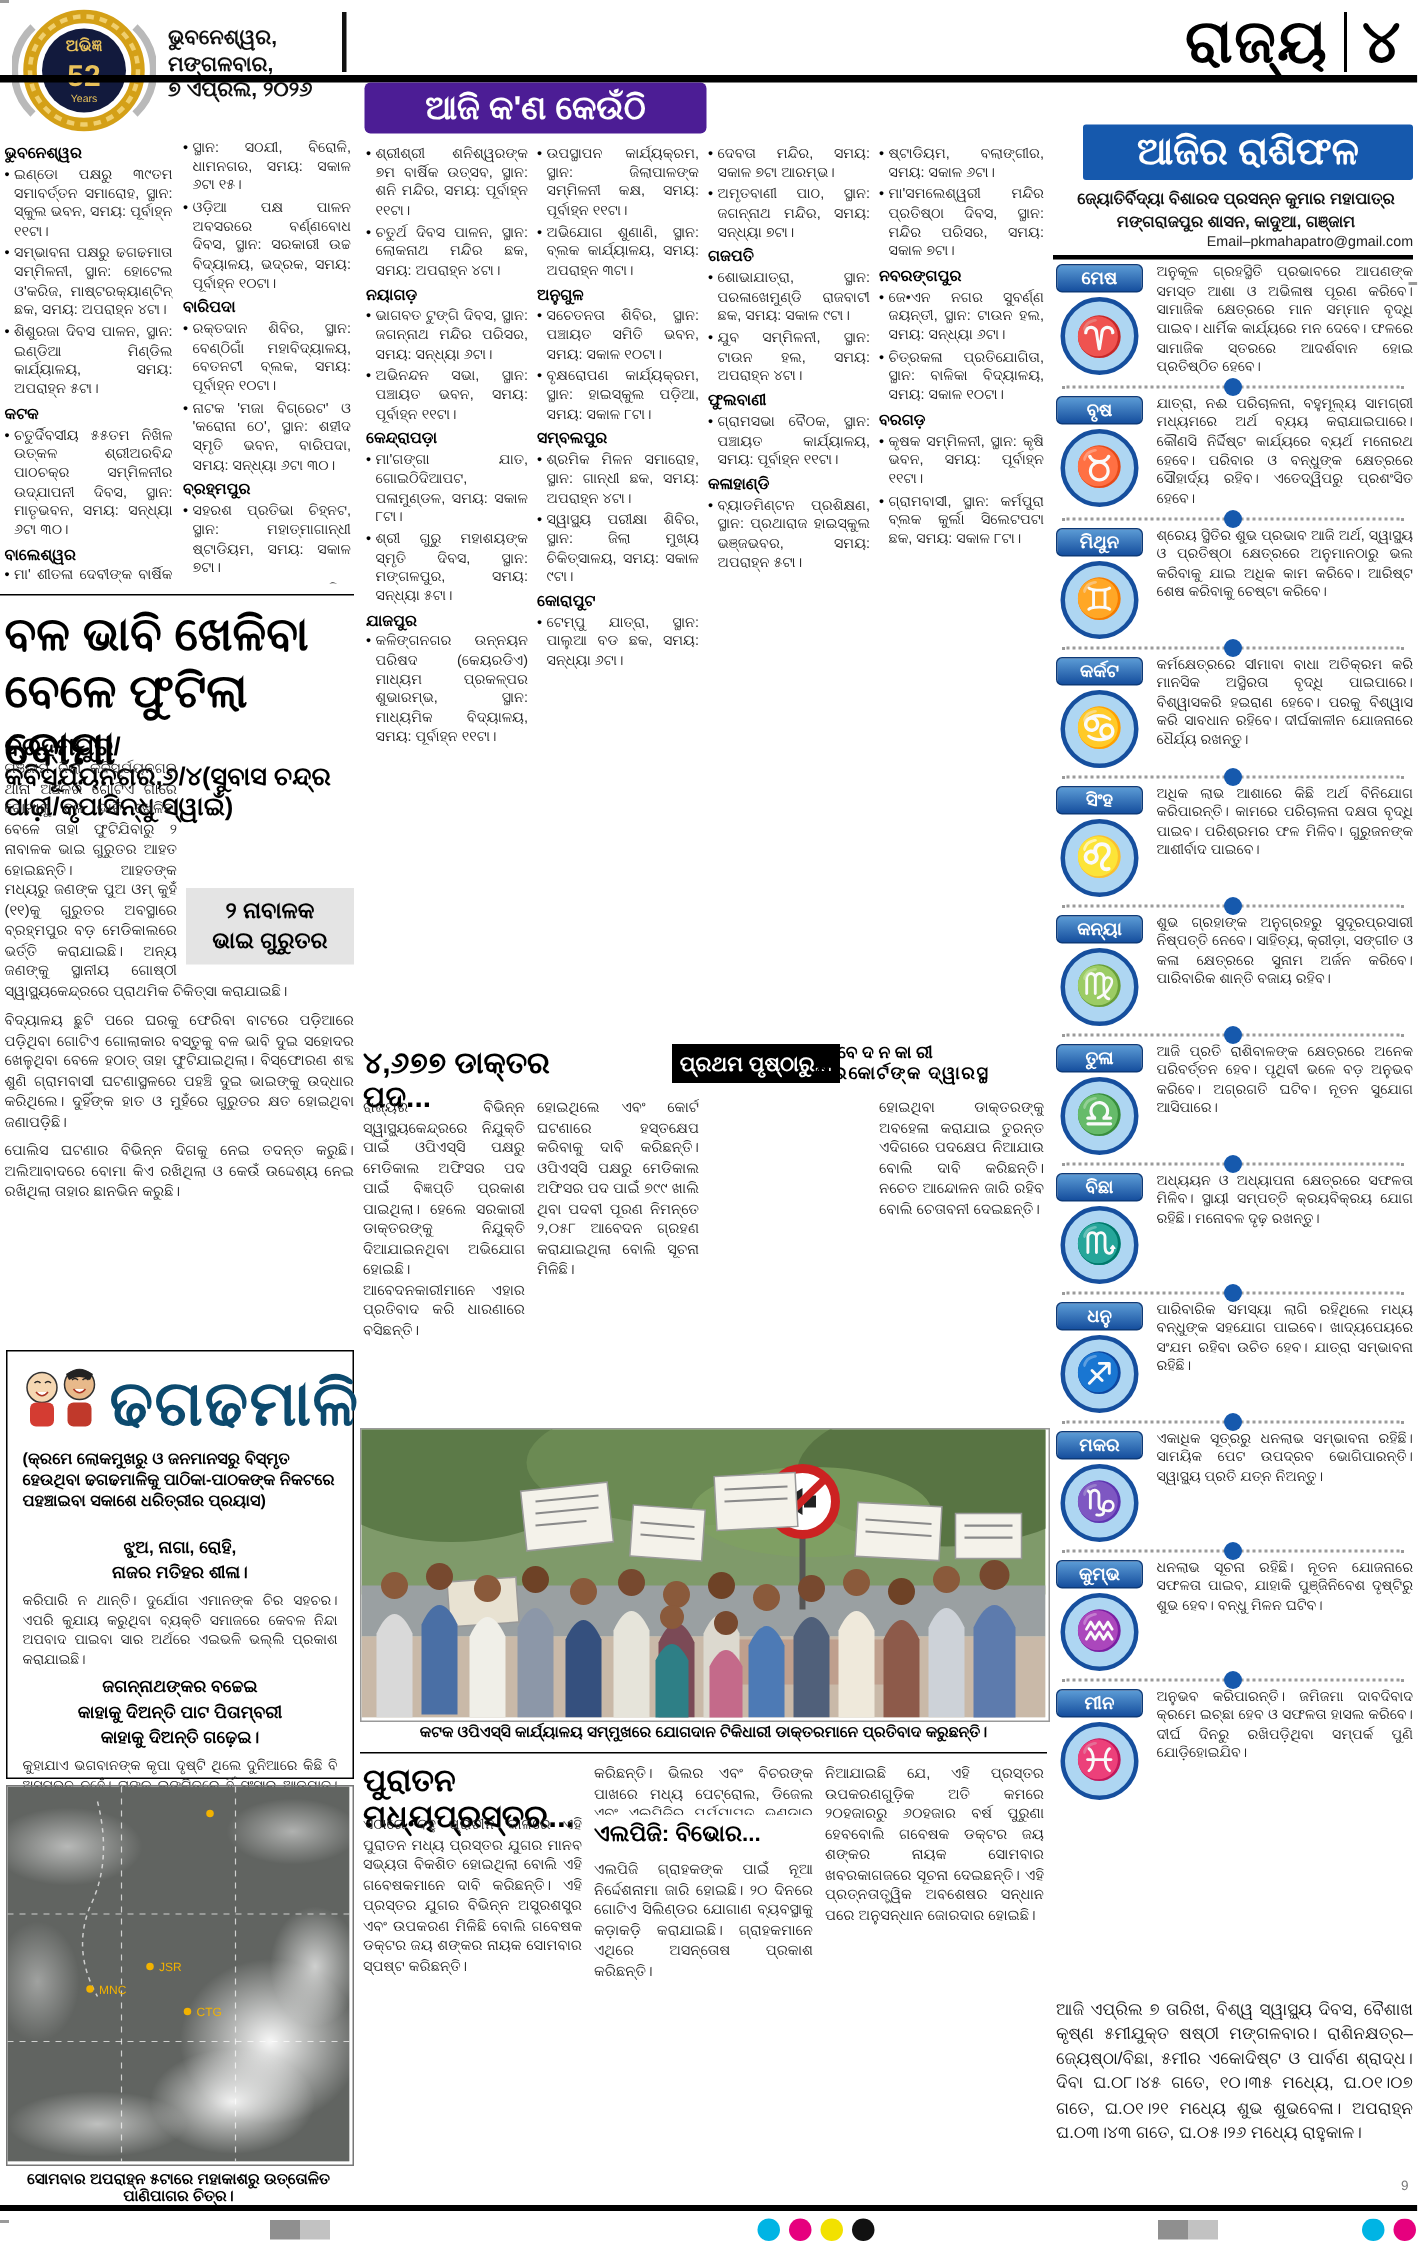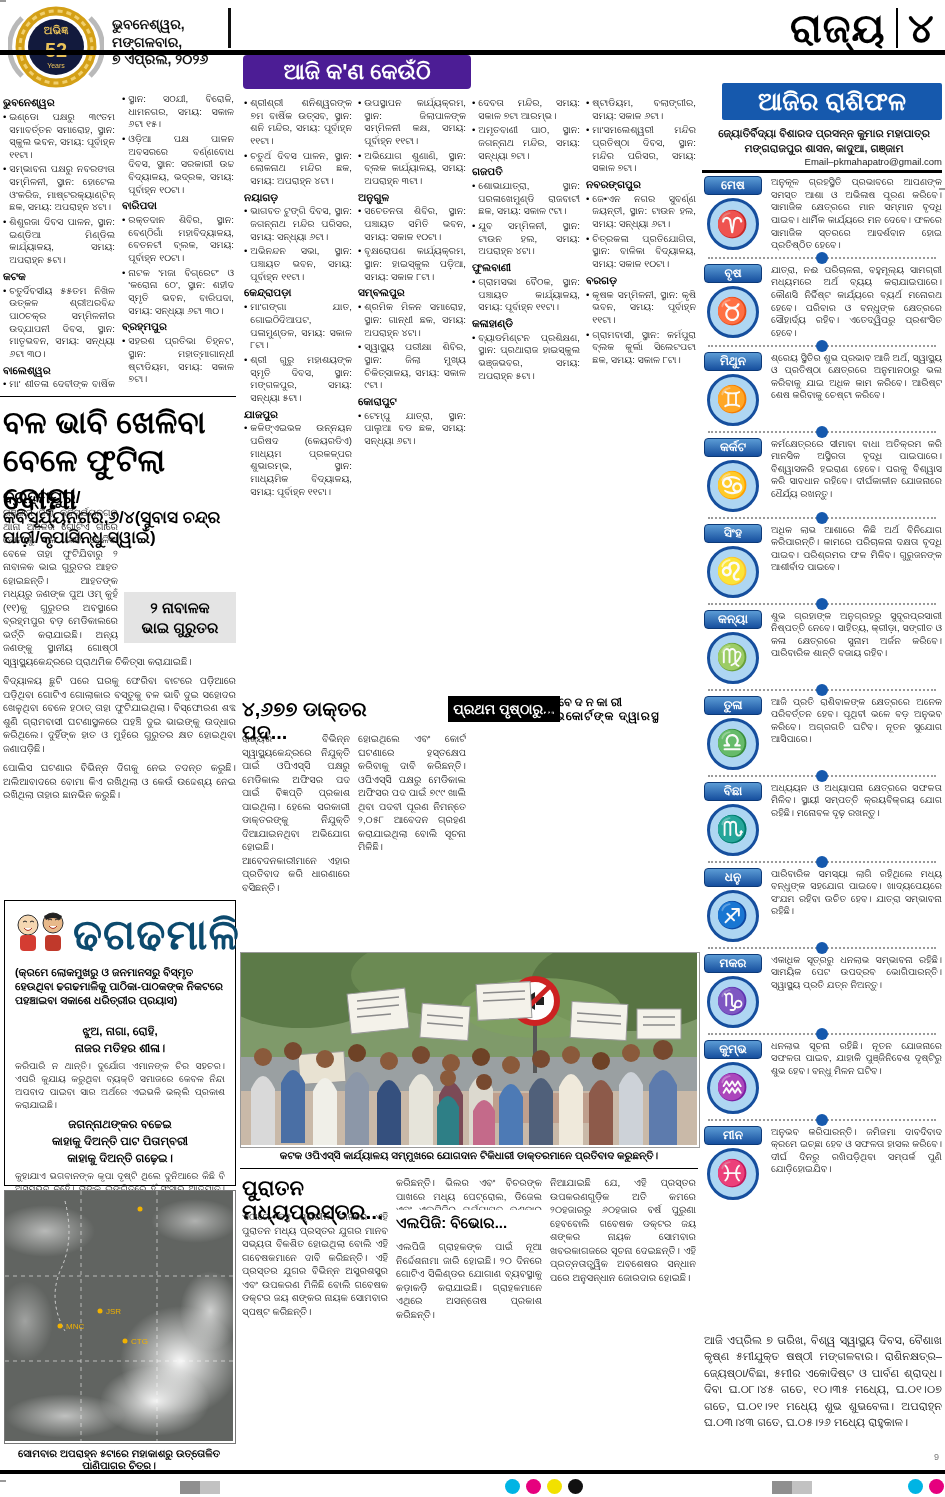--- a/index.html
+++ b/index.html
@@ -95,21 +95,21 @@
   <div class="abs listings-title" style="left:243px;top:55px;width:228px;height:34px">ଆଜି କ'ଣ କେଉଁଠି</div>
 
   <div id="lc0" class="abs lcol" style="left:3px;top:93px;width:112px;height:296px;overflow:hidden">
       <h4>ଭୁବନେଶ୍ୱର</h4>
       <div class="item">
         <span class="b">•</span>
         <span>ଇଣ୍ଡୋ ପକ୍ଷରୁ ୩୯ତମ ସମାବର୍ତ୍ତନ ସମାରୋହ, ସ୍ଥାନ: ସ୍କୁଲ ଭବନ, ସମୟ: ପୂର୍ବାହ୍ନ ୧୧ଟା।</span>
       </div>
       <div class="item">
         <span class="b">•</span>
-        <span>ସମ୍ଭାବନା ପକ୍ଷରୁ ନବରଙାତା ସମ୍ମିଳନୀ, ସ୍ଥାନ: ହୋଟେଲ ଓ'କରିଜ, ମାଷ୍ଟରକ୍ୟାଣ୍ଟିନ୍ ଛକ, ସମୟ: ଅପରାହ୍ନ ୪ଟା।</span>
+        <span>ସମ୍ଭାବନା ପକ୍ଷରୁ ଢଗଢମାତା ସମ୍ମିଳନୀ, ସ୍ଥାନ: ହୋଟେଲ ଓ'କରିଜ, ମାଷ୍ଟରକ୍ୟାଣ୍ଟିନ୍ ଛକ, ସମୟ: ଅପରାହ୍ନ ୪ଟା।</span>
       </div>
       <div class="item">
         <span class="b">•</span>
         <span>ଶିଶୁରଜା ଦିବସ ପାଳନ, ସ୍ଥାନ: ଇଣ୍ଡିଆ ମିଣ୍ଡିଲ କାର୍ଯ୍ୟାଳୟ, ସମୟ: ଅପରାହ୍ନ ୫ଟା।</span>
       </div>
       <h4>କଟକ</h4>
       <div class="item">
         <span class="b">•</span>
         <span>ଚତୁର୍ଦିବସୀୟ ୫୫ତମ ନିଖିଳ ଉତ୍କଳ ଶ୍ରୀଅରବିନ୍ଦ ପାଠଚକ୍ର ସମ୍ମିଳନୀର ଉଦ୍ଯାପନୀ ଦିବସ, ସ୍ଥାନ: ମାତୃଭବନ, ସମୟ: ସନ୍ଧ୍ୟା ୬ଟା ୩୦।</span>
       </div>
@@ -170,21 +170,21 @@
         <span class="b">•</span>
         <span>ମା'ଗଙ୍ଗା ଯାତ, ଗୋଇଠିଦିଆପଟ, ପଳାମୁଣ୍ଡଳ, ସମୟ: ସକାଳ ୮ଟା।</span>
       </div>
       <div class="item">
         <span class="b">•</span>
         <span>ଶ୍ରୀ ଗୁରୁ ମହାଶୟଙ୍କ ସ୍ମୃତି ଦିବସ, ସ୍ଥାନ: ମଙ୍ଗଳପୁର, ସମୟ: ସନ୍ଧ୍ୟା ୫ଟା।</span>
       </div>
       <h4>ଯାଜପୁର</h4>
       <div class="item">
         <span class="b">•</span>
-        <span>କଳିଙ୍ଏଇଭଳ ଉନ୍ନୟନ ପରିଷଦ (କେୟରଡିଏ) ମାଧ୍ୟମ ପ୍ରକଳ୍ପର ଶୁଭାରମ୍ଭ, ସ୍ଥାନ: ମାଧ୍ୟମିକ ବିଦ୍ୟାଳୟ, ସମୟ: ପୂର୍ବାହ୍ନ ୧୧ଟା।</span>
+        <span>କଳିଙ୍ଗନଗର ଉନ୍ନୟନ ପରିଷଦ (କେୟରଡିଏ) ମାଧ୍ୟମ ପ୍ରକଳ୍ପର ଶୁଭାରମ୍ଭ, ସ୍ଥାନ: ମାଧ୍ୟମିକ ବିଦ୍ୟାଳୟ, ସମୟ: ପୂର୍ବାହ୍ନ ୧୧ଟା।</span>
       </div>
     </div>
   <div id="lc3" class="abs lcol" style="left:358px;top:97px;width:108px;height:592px;overflow:hidden">
       <div class="item">
         <span class="b">•</span>
         <span>ଉପସ୍ଥାପନ କାର୍ଯ୍ୟକ୍ରମ, ସ୍ଥାନ: ଜିଲାପାଳଙ୍କ ସମ୍ମିଳନୀ କକ୍ଷ, ସମୟ: ପୂର୍ବାହ୍ନ ୧୧ଟା।</span>
       </div>
       <div class="item">
         <span class="b">•</span>
         <span>ଅଭିଯୋଗ ଶୁଣାଣି, ସ୍ଥାନ: ବ୍ଲକ କାର୍ଯ୍ୟାଳୟ, ସମୟ: ଅପରାହ୍ନ ୩ଟା।</span>
@@ -353,20 +353,21 @@
   <div class="abs caption" style="left:2px;top:1448px;width:234px">ସୋମବାର ଅପରାହ୍ନ ୫ଟାରେ ମହାକାଶରୁ ଉତ୍ତୋଳିତ ପାଣିପାଗର ଚିତ୍ର।</div>
 
   <div class="abs h-doctor" style="left:242px;top:698px;width:175px">୪,୬୭୭ ଡାକ୍ତର ପଦ...</div>
   <div class="abs firstpage-box" style="left:448px;top:696px;width:112px;height:26px">ପ୍ରଥମ ପୃଷ୍ଠାରୁ...</div>
   <div class="abs" style="left:544px;top:696px;width:152px">
     <div class="h-spaced">ଆବେଦନକାରୀ</div>
     <div class="h-sub" style="letter-spacing:1px">ହାଇକୋର୍ଟଙ୍କ ଦ୍ୱାରସ୍ଥ</div>
   </div>
   <div class="abs body-txt" style="left:242px;top:732px;width:108px;height:215px;overflow:hidden">ରାଜ୍ୟର ବିଭିନ୍ନ ସ୍ୱାସ୍ଥ୍ୟକେନ୍ଦ୍ରରେ ନିଯୁକ୍ତି ପାଇଁ ଓପିଏସ୍ସି ପକ୍ଷରୁ ମେଡିକାଲ ଅଫିସର ପଦ ପାଇଁ ବିଜ୍ଞପ୍ତି ପ୍ରକାଶ ପାଇଥିଲା। ହେଲେ ସରକାରୀ ଡାକ୍ତରଙ୍କୁ ନିଯୁକ୍ତି ଦିଆଯାଇନଥିବା ଅଭିଯୋଗ ହୋଇଛି। ଆବେଦନକାରୀମାନେ ଏହାର ପ୍ରତିବାଦ କରି ଧାରଣାରେ ବସିଛନ୍ତି।</div>
   <div class="abs body-txt" style="left:358px;top:732px;width:108px;height:215px;overflow:hidden">ହୋଇଥିଲେ ଏବଂ କୋର୍ଟ ଘଟଣାରେ ହସ୍ତକ୍ଷେପ କରିବାକୁ ଦାବି କରିଛନ୍ତି। ଓପିଏସ୍ସି ପକ୍ଷରୁ ମେଡିକାଲ ଅଫିସର ପଦ ପାଇଁ ୭୯୯ ଖାଲି ଥିବା ପଦବୀ ପୂରଣ ନିମନ୍ତେ ୨,୦୫୮ ଆବେଦନ ଗ୍ରହଣ କରାଯାଇଥିଲା ବୋଲି ସୂଚନା ମିଳିଛି।</div>
+  <div class="abs body-txt" style="left:586px;top:732px;width:110px;height:215px;overflow:hidden">ହୋଇଥିବା ଡାକ୍ତରଙ୍କୁ ଅବହେଳା କରାଯାଇ ତୁରନ୍ତ ଏଦିଗରେ ପଦକ୍ଷେପ ନିଆଯାଉ ବୋଲି ଦାବି କରିଛନ୍ତି। ନଚେତ ଆନ୍ଦୋଳନ ଜାରି ରହିବ ବୋଲି ଚେତାବନୀ ଦେଇଛନ୍ତି।</div>
 
   <div class="abs" style="left:240px;top:952px;width:458px;height:194px;border:1px solid #999">
     <svg width="456" height="192" viewBox="0 0 456 192">
       <rect width="456" height="192" fill="#cfd6c8"></rect>
       <rect width="456" height="110" fill="#7f9a6a"></rect>
       <ellipse cx="60" cy="30" rx="90" ry="45" fill="#5c7a48"></ellipse>
       <ellipse cx="220" cy="22" rx="110" ry="42" fill="#6b8a53"></ellipse>
       <ellipse cx="390" cy="30" rx="100" ry="48" fill="#587443"></ellipse>
       <ellipse cx="300" cy="55" rx="80" ry="30" fill="#7fa062" opacity="0.8"></ellipse>
       <rect y="104" width="456" height="34" fill="#9aa0a2"></rect>

